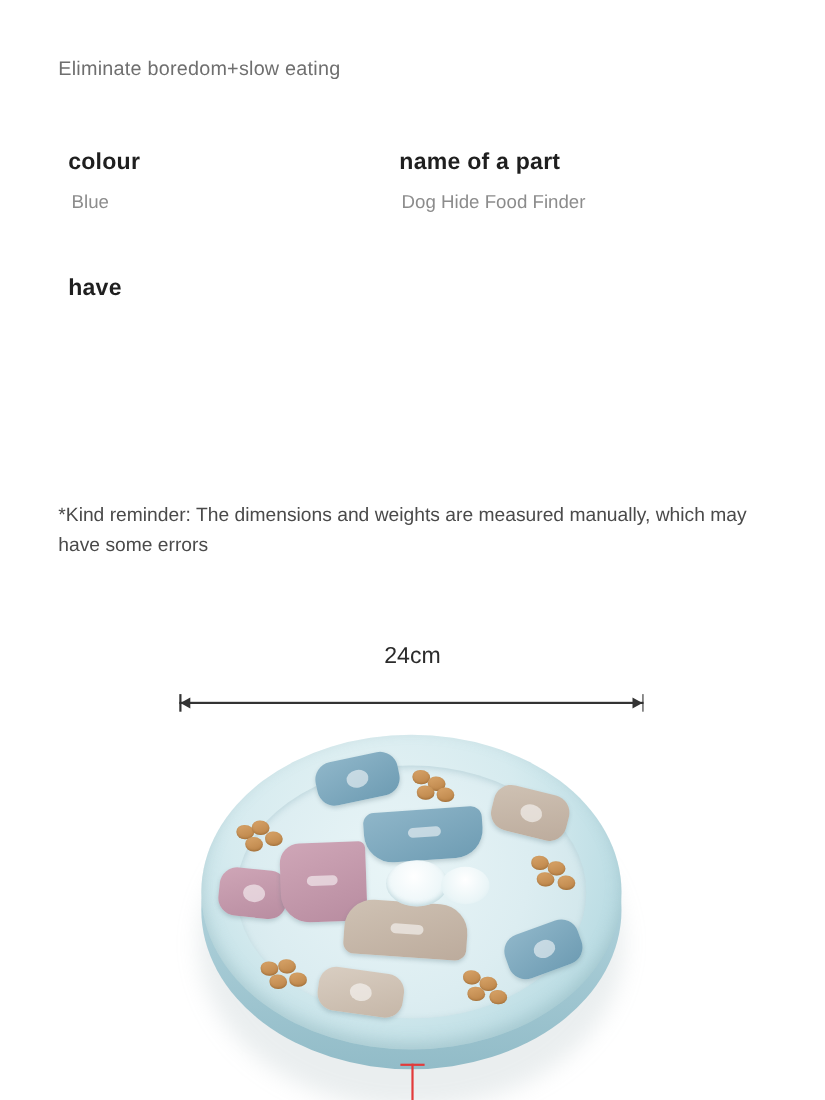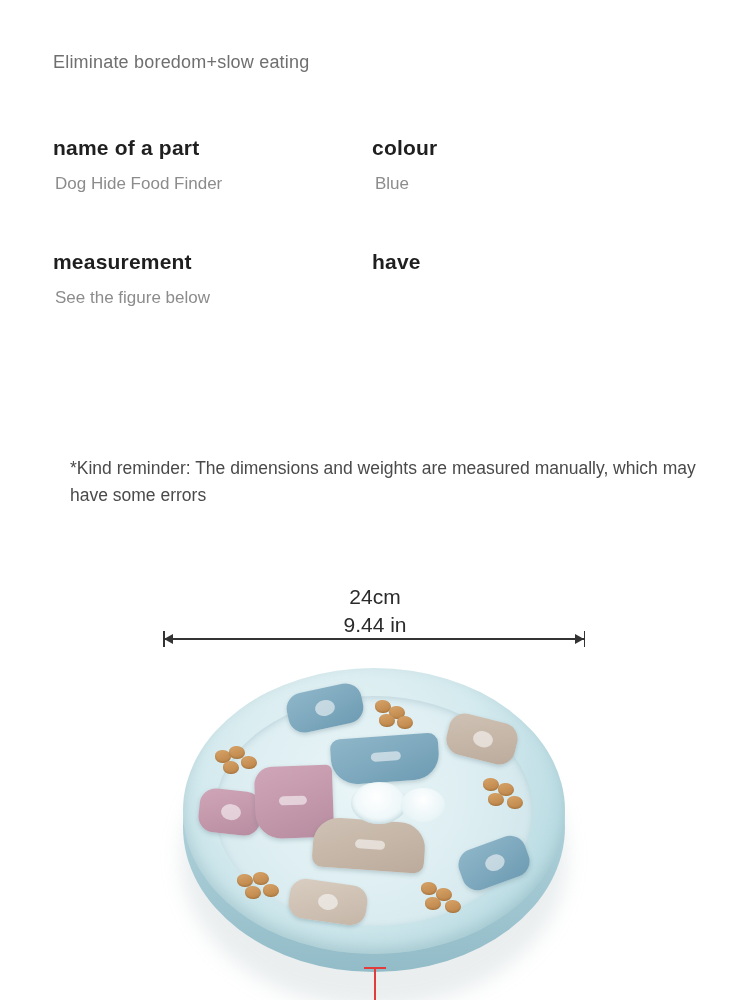--- a/index.html
+++ b/index.html
@@ -62,21 +62,20 @@
   .spec-cell.second .spec-value { padding-left: 12px; }
 
   .reminder {
     position: absolute;
     left: 53px;
     top: 455px;
     width: 660px;
     font-size: 17.5px;
     color: #4a4a4a;
     line-height: 1.55;
-    margin-left: 17px;
   }
 
   
   .figure {
     position: absolute;
     left: 0;
     top: 575px;
     width: 750px;
     height: 425px;
   }
@@ -238,48 +237,43 @@
 </head>
 <body>
 
 <div class="page">
 
   <div class="tagline">Eliminate boredom+slow eating</div>
 
   <div class="spec-grid">
 
     <div class="spec-row">
+      <div class="spec-cell second">
+        <div class="spec-label">colour</div>
+        <div class="spec-value">Blue</div>
+      </div>
       <div class="spec-cell first">
         <div class="spec-label">name of a part</div>
         <div class="spec-value">Dog Hide Food Finder</div>
       </div>
-      <div class="spec-cell second">
-        <div class="spec-label">colour</div>
-        <div class="spec-value">Blue</div>
-      </div>
     </div>
 
     <div class="spec-row">
-      <div class="spec-cell first">
-        <div class="spec-label">measurement</div>
-        <div class="spec-value">See the figure below</div>
-      </div>
       <div class="spec-cell second">
         <div class="spec-label">have</div>
       </div>
     </div>
 
   </div>
 
   <div class="reminder">*Kind reminder: The dimensions and weights are measured manually, which may have some errors</div>
 
   <div class="figure">
 
     <div class="dim-text" style="top:8px">24cm</div>
-    <div class="dim-text" style="top:36px">9.44 in</div>
 
     <div class="dim-arrow">
       <div class="bar"></div>
       <div class="cap left"></div>
       <div class="cap right"></div>
       <div class="head left"></div>
       <div class="head right"></div>
     </div>
 
     <div class="toy-wrap">

